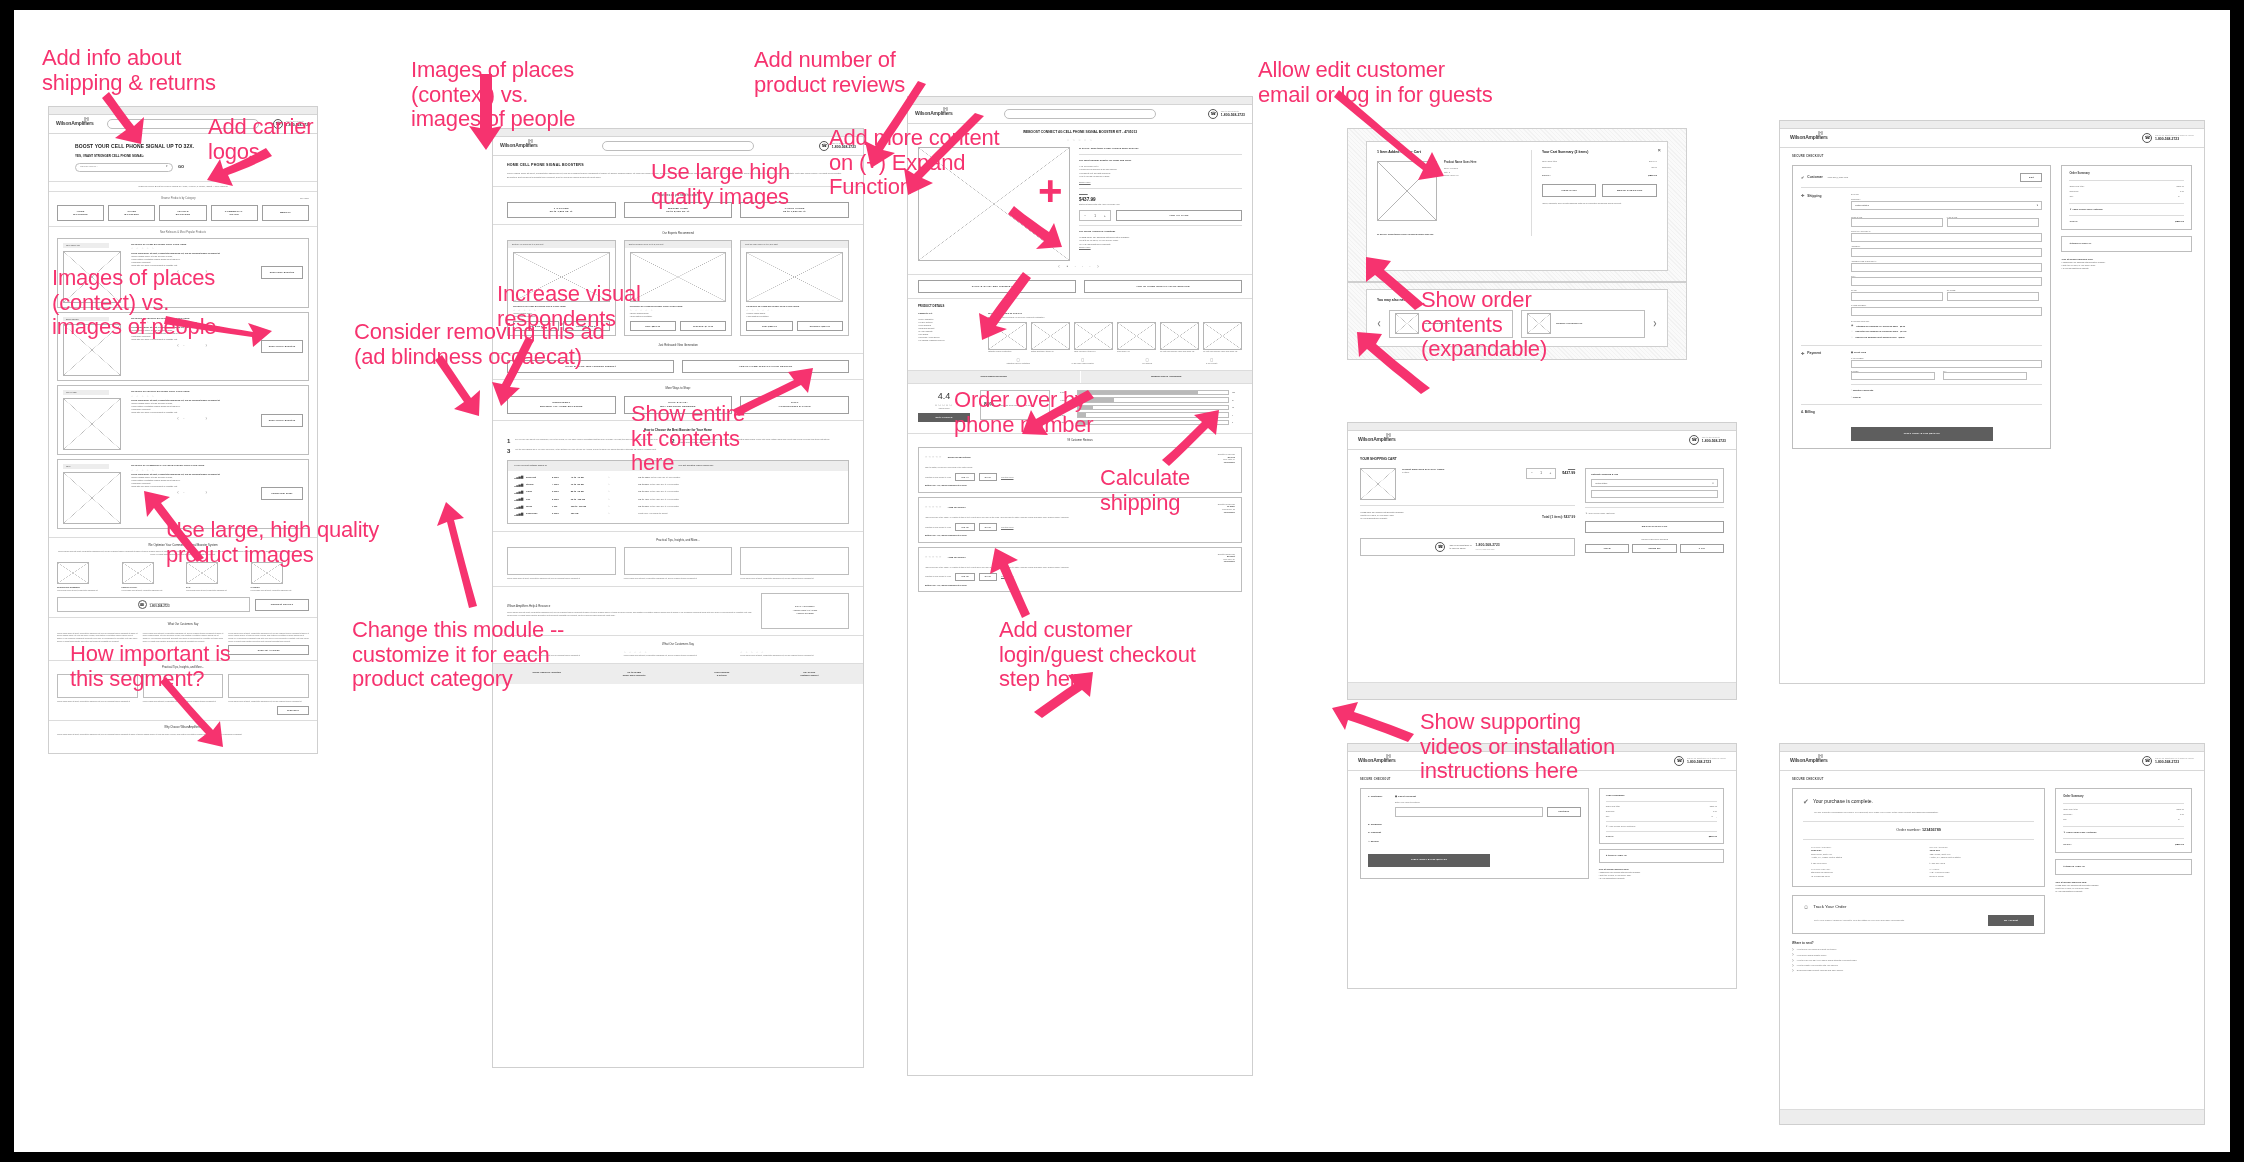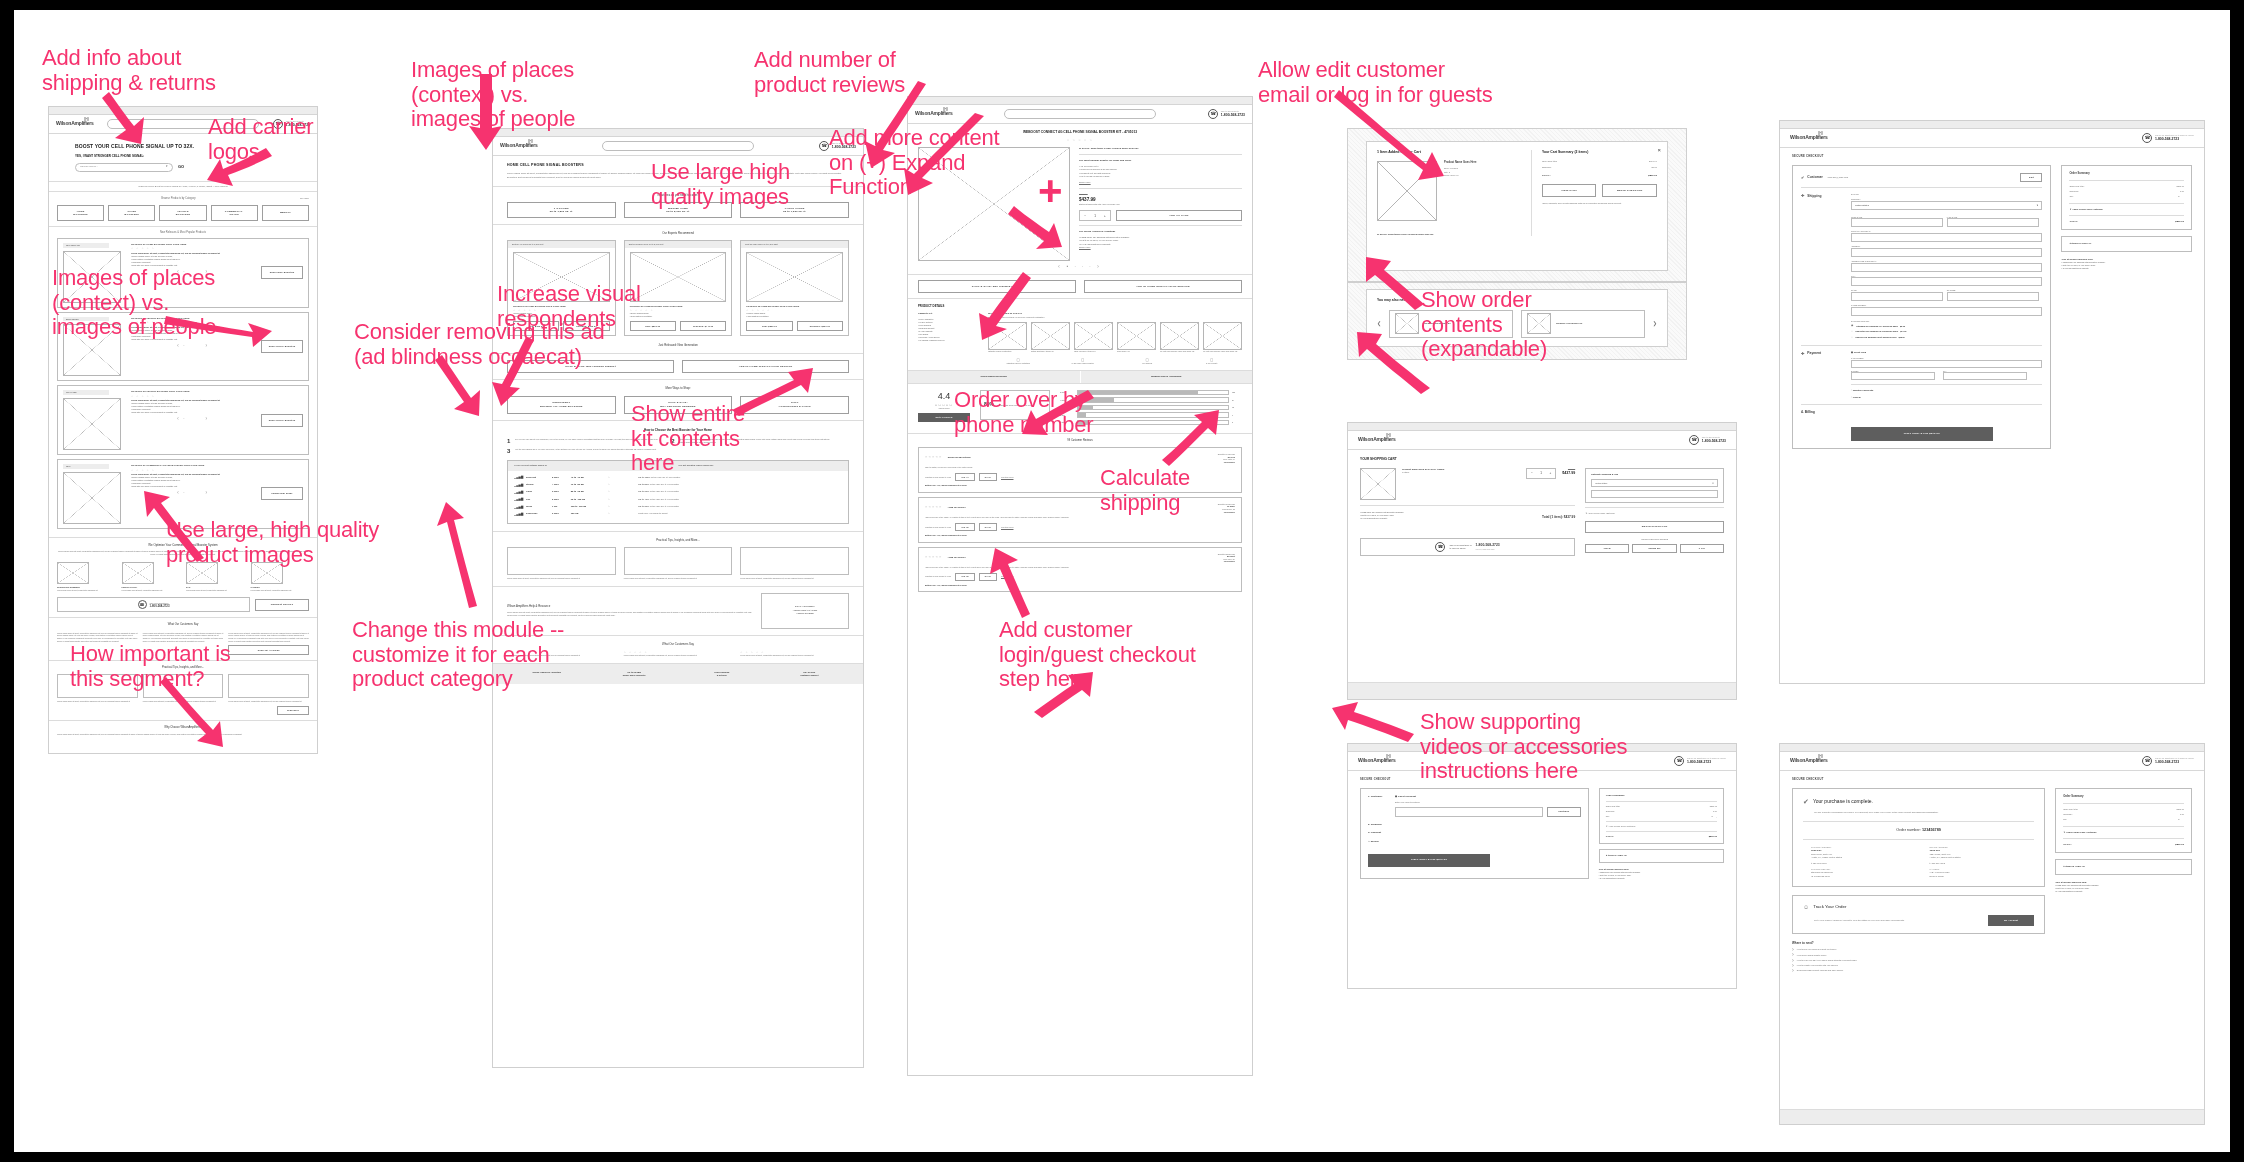--- a/index.html
+++ b/index.html
@@ -1249,21 +1249,21 @@
 shipping</div>
   <div class="ann" style="left:1244px;top:48px;">Allow edit customer
 email or log in for guests</div>
   <div class="ann" style="left:1407px;top:278px;">Show order
 contents
 (expandable)</div>
   <div class="ann" style="left:985px;top:608px;">Add customer
 login/guest checkout
 step here</div>
   <div class="ann" style="left:1406px;top:700px;">Show supporting
-videos or accessories
+videos or installation
 instructions here</div>
 
   <svg class="arrow" style="left:0;top:0;width:2216px;height:1142px;" viewBox="0 0 2216 1142">
     <g fill="#f6336f">
 
       <path d="M95,82 C105,96 112,106 120,116 L130,107 L127,134 L101,128 L112,120 C104,110 98,101 88,88 Z"></path>
 
       <path d="M258,146 C242,154 228,160 214,165 L219,176 L193,170 L206,149 L209,159 C223,153 238,146 252,138 Z"></path>
 
       <path d="M152,306 C180,312 208,317 239,322 L234,313 L258,321 L239,337 L238,327 C207,323 178,318 150,314 Z"></path>

